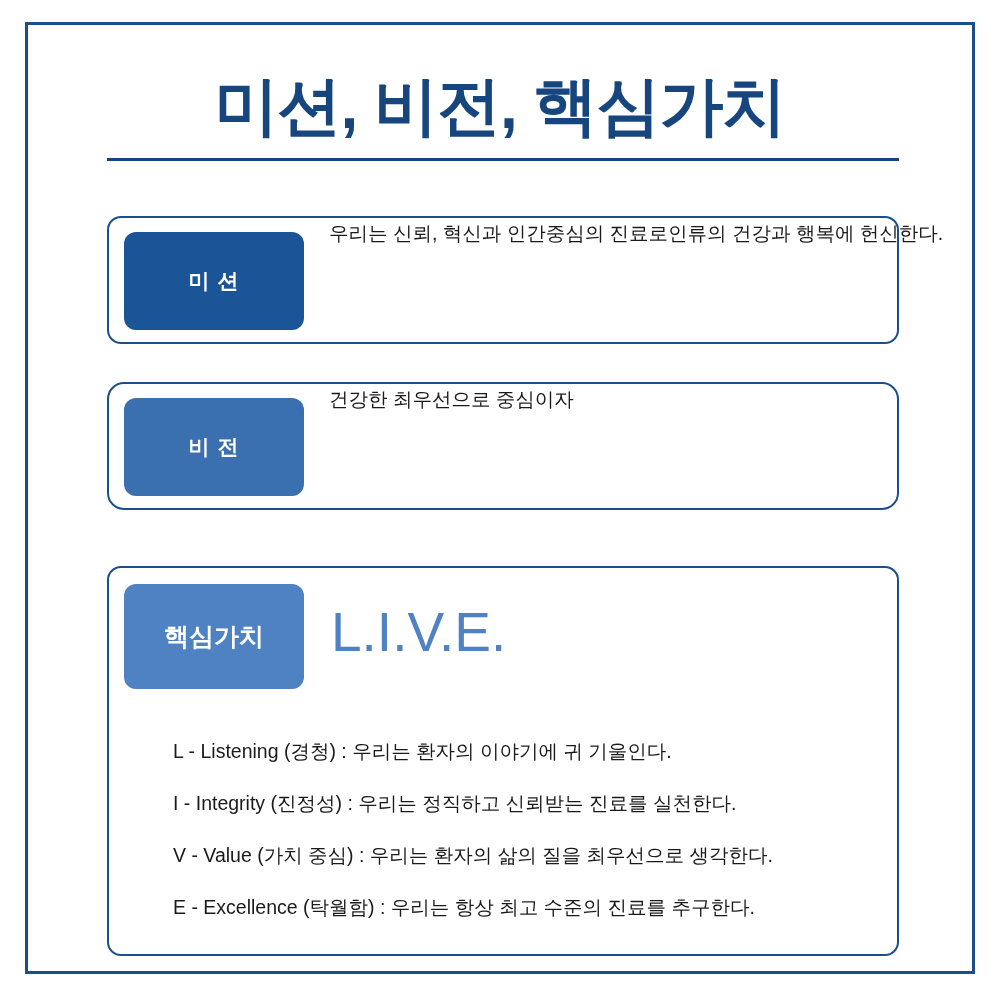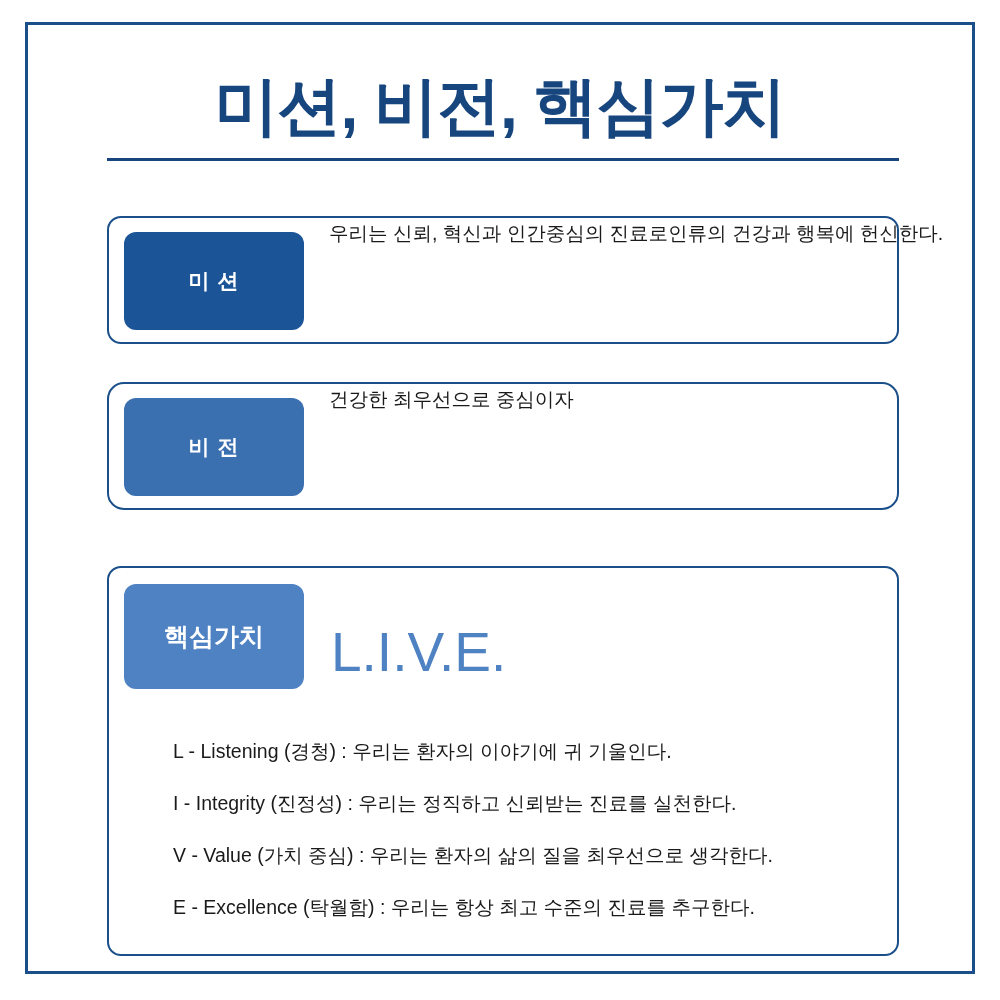--- a/index.html
+++ b/index.html
@@ -102,21 +102,21 @@
     color: #1a1a1a;
     font-size: 19.5px;
     line-height: 30px;
   }
   .card-text .line { white-space: nowrap; }
 
   
   .live-acronym {
     position: absolute;
     left: 222px;
-    top: 52px;
+    top: 32px;
     font-size: 55px;
     font-weight: 300;
     color: #4f82c2;
     letter-spacing: 0px;
     white-space: nowrap;
   }
 
   
   .live-list {
     position: absolute;

